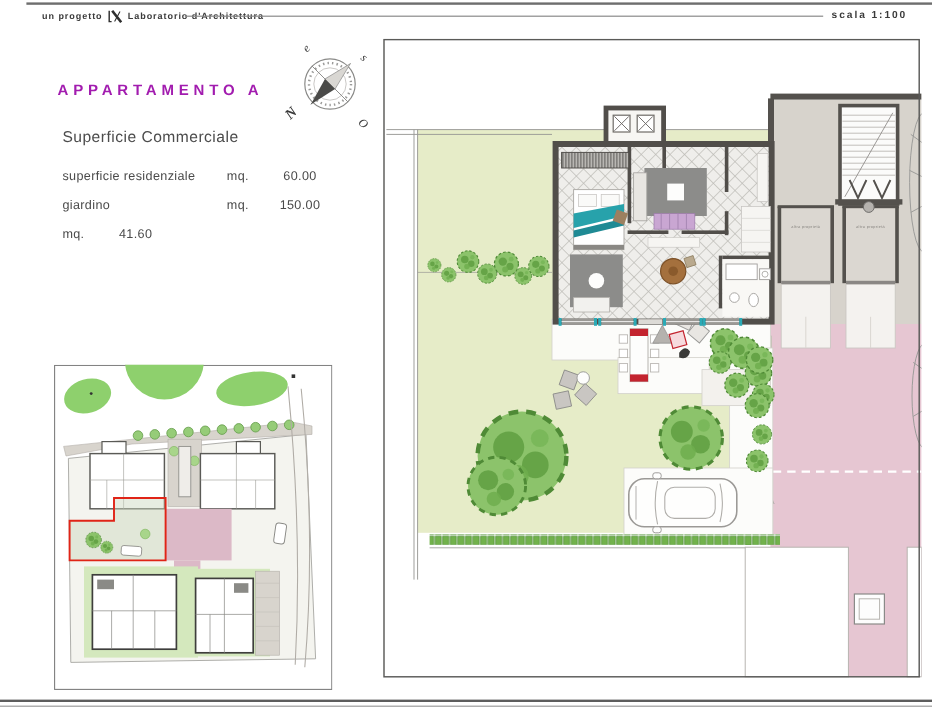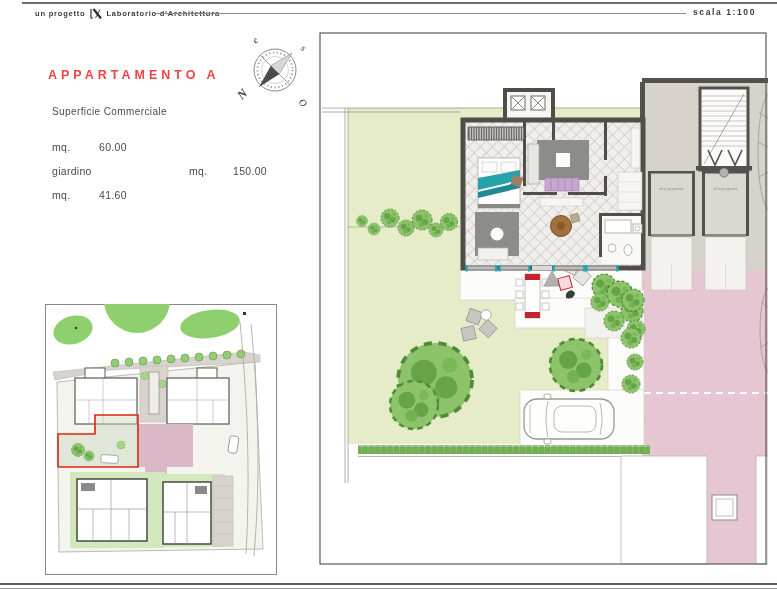--- a/index.html
+++ b/index.html
@@ -9,22 +9,22 @@
     font-family:"Liberation Sans", sans-serif;
   }
   .abs{position:absolute;}
   
   .top-rule{left:22px;top:2px;width:755px;height:2px;background:#6e6e6e;}
   .hdr-left{left:35px;top:7px;display:flex;align-items:center;gap:4px;
     font-size:7.5px;font-weight:600;letter-spacing:0.8px;color:#3a3a3a;white-space:nowrap;}
   .hdr-rule{left:154px;top:13px;width:532px;height:1px;background:#8a8a8a;}
   .hdr-scale{right:21px;top:7px;font-size:8.5px;font-weight:700;letter-spacing:1.6px;color:#3a3a3a;}
   
-  .apt-title{left:48px;top:68px;font-size:12.5px;font-weight:700;letter-spacing:4px;color:#ef4444;}
-  .apt-sub{left:52px;top:106px;font-size:10px;letter-spacing:0.4px;color:#4c4c4c;}
+  .apt-title{left:48px;top:68px;font-size:12.5px;font-weight:700;letter-spacing:4px;color:#a21caf;}
+  .apt-sub{left:52px;top:106px;font-size:13px;letter-spacing:0.4px;color:#4c4c4c;}
   .spec-table{left:52px;top:141px;width:221px;}
   .spec-row{display:flex;height:24px;font-size:10.5px;color:#4a4a4a;letter-spacing:0.3px;}
   .spec-label{flex:1;}
   .spec-unit{width:38px;}
   .spec-value{width:46px;text-align:center;}
   svg text{font-family:"Liberation Sans", sans-serif;}
   .compass-letter{font-family:"Liberation Serif", serif;font-style:italic;fill:#3a3a3a;}
   
   .bot-rule1{left:0;top:583px;width:777px;height:2px;background:#5d5d5d;}
   .bot-rule2{left:0;top:588px;width:777px;height:1px;background:#9c9c9c;}
@@ -66,20 +66,21 @@
   </svg>
   <span>Laboratorio d'Architettura</span>
 </div>
 <div class="abs hdr-rule"></div>
 <div class="abs hdr-scale">scala 1:100</div>
 
 <div class="abs apt-title">APPARTAMENTO A</div>
 <div class="abs apt-sub">Superficie Commerciale</div>
 <div class="abs spec-table">
   <div class="spec-row">
+    <span class="spec-label">superficie residenziale</span>
     <span class="spec-unit">mq.</span>
     <span class="spec-value">60.00</span>
   </div>
   <div class="spec-row">
     <span class="spec-label">giardino</span>
     <span class="spec-unit">mq.</span>
     <span class="spec-value">150.00</span>
   </div>
   <div class="spec-row">
     <span class="spec-unit">mq.</span>

